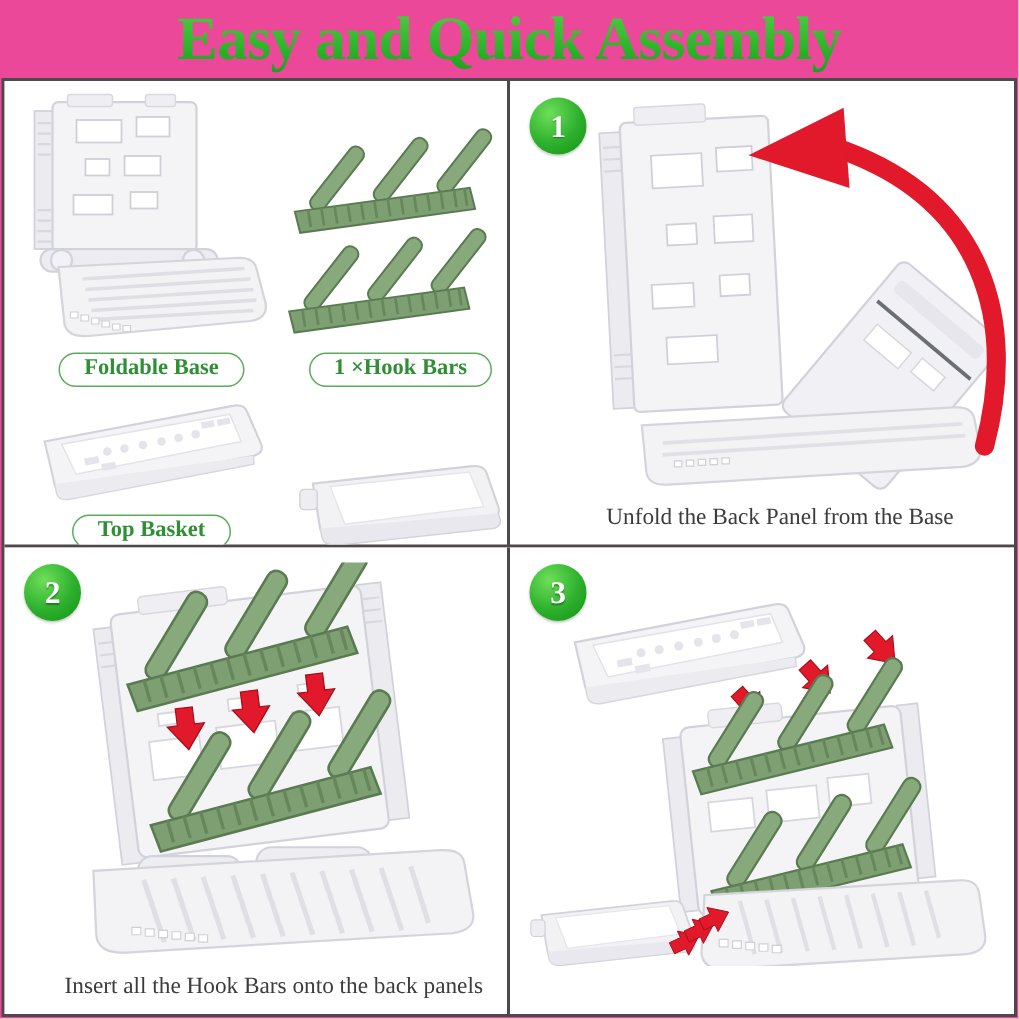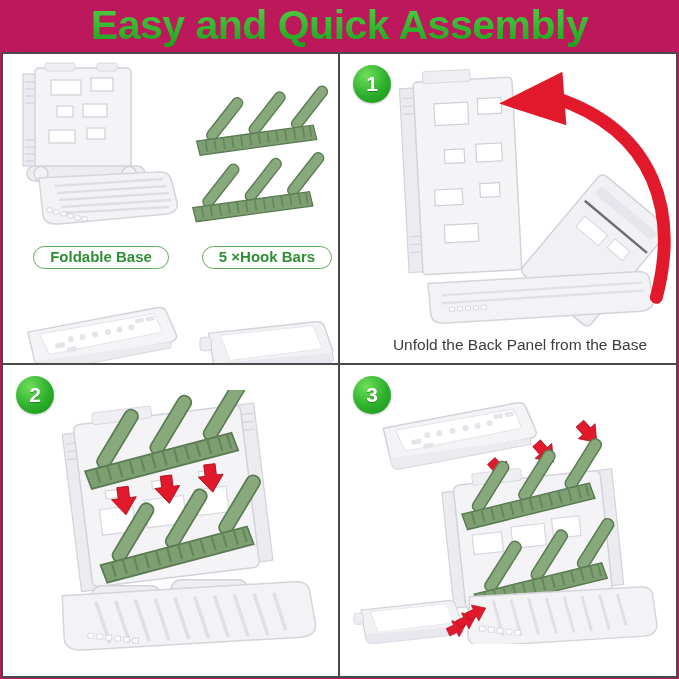--- a/index.html
+++ b/index.html
@@ -1,19 +1,19 @@
 <!DOCTYPE html>
 <html><head>
 <meta charset="utf-8">
 <style>
   * { margin:0; padding:0; box-sizing:border-box; }
   html,body { background:#ffffff; }
   .page {
-    position:relative; width:679px; height:679px; background:#be185d;
-    font-family:Liberation Sans, sans-serif; overflow:hidden;
+    position:relative; width:679px; height:679px; background:#ec4899;
+    font-family:Liberation Serif, serif; overflow:hidden;
   }
   .title {
     height:52px; line-height:50px; text-align:center;
     font-size:41px; font-weight:700; letter-spacing:-0.5px;
     color:#2eb32e;
   }
   @supports (-webkit-background-clip: text) {
     .title {
       background:linear-gradient(180deg,#55cf45 5%,#17a21b 95%);
       -webkit-background-clip:text; background-clip:text; color:transparent;
@@ -27,21 +27,21 @@
   .cell { position:relative; background:#ffffff; overflow:hidden; }
   .cell.tl { border-right:2px solid #4a4a4a; border-bottom:2px solid #4a4a4a; }
   .cell.tr { border-bottom:2px solid #4a4a4a; }
   .cell.bl { border-right:2px solid #4a4a4a; }
 
   
   .parts {
     display:grid; grid-template-columns:1fr 1fr; grid-template-rows:1fr 104px;
     padding:6px 8px 6px 8px; row-gap:4px;
   }
-  .part { display:flex; flex-direction:column; align-items:center; justify-content:flex-end; gap:16px; }
+  .part { display:flex; flex-direction:column; align-items:center; justify-content:flex-end; gap:5px; }
   .pill {
     display:inline-block; background:#ffffff;
     border:1.5px solid #5aab5a; border-radius:16px;
     color:#2f8f35; font-size:15px; font-weight:700;
     padding:1px 16px 3px 16px; white-space:nowrap;
   }
 
   
   .step { display:flex; flex-direction:column; }
   .illus-wrap { flex:1; display:flex; align-items:center; justify-content:center; overflow:hidden; }
@@ -131,27 +131,28 @@
           <path d="M36,148 h5 v4 h-5 Z M43,150 h5 v4 h-5 Z M50,152 h5 v4 h-5 Z M57,154 h5 v4 h-5 Z M64,156 h5 v4 h-5 Z M71,157 h5 v4 h-5 Z" fill="#ffffff" stroke="#cfcfd6" stroke-width="0.8"></path>
         </svg>
         <span class="pill">Foldable Base</span>
       </div>
 
       <div class="part">
         <svg width="152" height="150" viewBox="0 0 160 150">
           <use href="#hookbar" transform="translate(4,12) scale(0.93)"></use>
           <use href="#hookbar" transform="translate(0,82) scale(0.93)"></use>
         </svg>
-        <span class="pill">5 ×Hook Bars</span>
+        <span class="pill">1 ×Hook Bars</span>
       </div>
 
       <div class="part">
         <svg width="170" height="78" viewBox="0 0 170 80">
           <use href="#topbasket"></use>
         </svg>
+        <span class="pill">Top Basket</span>
       </div>
 
       <div class="part">
         <svg width="140" height="66" viewBox="0 0 145 66">
           <use href="#draintray"></use>
         </svg>
       </div>
     </section>
 
     <section class="cell tr step">
@@ -220,20 +221,21 @@
             <rect x="88" y="198" width="70" height="20" rx="10"></rect>
             <rect x="168" y="192" width="78" height="20" rx="10"></rect>
           </g>
           <path d="M58,208 L292,194 Q306,193 308,202 L314,236 Q316,248 300,250 L80,263 Q62,264 60,252 Z" fill="#f3f3f6" stroke="#d4d4db" stroke-width="1.5"></path>
           <g stroke="#dfdfe5" stroke-width="3.5" fill="none">
             <path d="M92,214 l14,42 M112,213 l14,42 M132,212 l14,42 M152,211 l14,42 M172,210 l14,42 M192,209 l14,42 M212,208 l14,42 M232,207 l14,42 M252,206 l14,42 M272,205 l12,38"></path>
           </g>
           <path d="M84,246 h6 v5 h-6 Z M93,247 h6 v5 h-6 Z M102,248 h6 v5 h-6 Z M111,249 h6 v5 h-6 Z M120,250 h6 v5 h-6 Z M129,251 h6 v5 h-6 Z" fill="#ffffff" stroke="#cfcfd6" stroke-width="0.8"></path>
         </svg>
       </div>
+      <div class="caption">Insert all the Hook Bars onto the back panels</div>
     </section>
 
     <section class="cell step">
       <div class="badge">3</div>
       <div class="illus-wrap">
         <svg width="333" height="246" viewBox="0 0 335 250">
           <use href="#topbasket" transform="translate(30,-4) scale(1.02)"></use>
           <use href="#redarrow" transform="translate(150,64) rotate(-42) scale(0.95)"></use>
           <use href="#redarrow" transform="translate(196,46) rotate(-42) scale(0.95)"></use>
           <use href="#redarrow" transform="translate(240,26) rotate(-42) scale(0.95)"></use>

